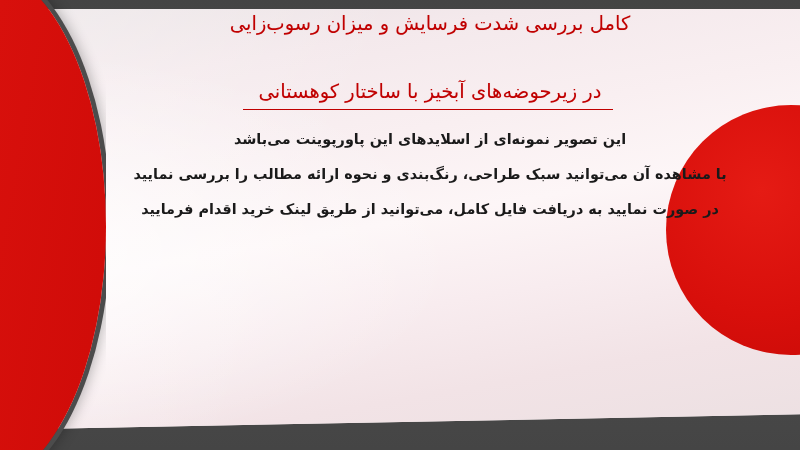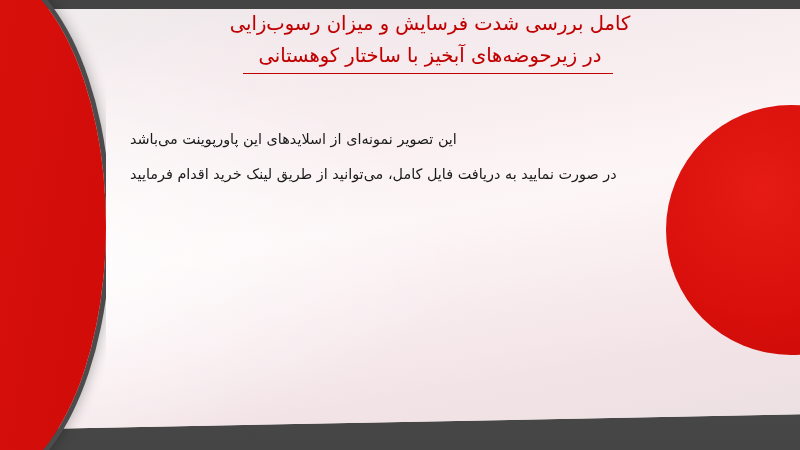--- a/index.html
+++ b/index.html
@@ -125,40 +125,41 @@
     color: #c00000;
     font-size: 19.5px;
     line-height: 1.62;
     font-weight: 400;
     letter-spacing: 0;
     text-shadow: 0 0 1px rgba(192,0,0,.18);
   }
   .title-line-2 {
     display: inline-block;
     position: relative;
+    margin-top: 36px;
   }
   .title-underline {
     position: absolute;
     left: -16px;
     right: -12px;
     bottom: -3px;
     height: 1.6px;
     background: #c00000;
   }
 
   .body-block {
     position: absolute;
     top: 122px;
     right: 70px;
     left: 130px;
-    text-align: left;
+    text-align: center;
     color: #1a1a1a;
     font-size: 14.4px;
     line-height: 2.42;
-    font-weight: 400;
+    font-weight: 700;
   }
   .body-line { display: block; white-space: nowrap; }
 
   
 </style>
 </head>
 <body>
 
 <div class="slide">
 
@@ -196,18 +197,19 @@
       <div>
         <span class="title-line-2">
           <span>در زیرحوضه‌های آبخیز با ساختار کوهستانی</span>
           <span class="title-underline"></span>
         </span>
       </div>
     </div>
 
     <div class="body-block">
       <span class="body-line">این تصویر نمونه‌ای از اسلایدهای این پاورپوینت می‌باشد</span>
+      <span class="body-line">با مشاهده آن می‌توانید سبک طراحی، رنگ‌بندی و نحوه ارائه مطالب را بررسی نمایید</span>
       <span class="body-line">در صورت نمایید به دریافت فایل کامل، می‌توانید از طریق لینک خرید اقدام فرمایید</span>
     </div>
 
   </div>
 
 </div>
 
 </body></html>

